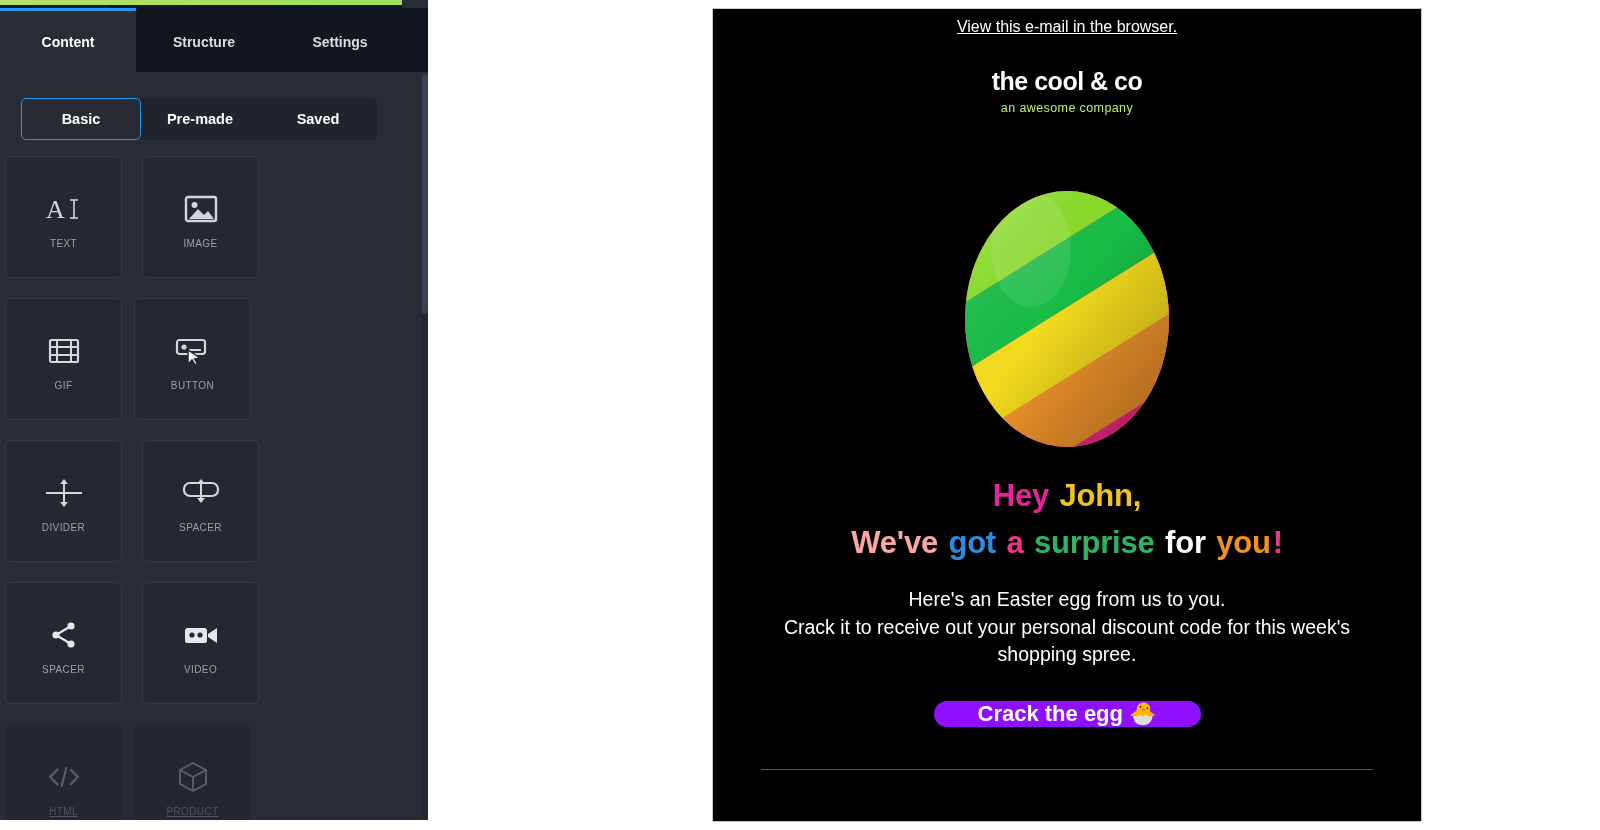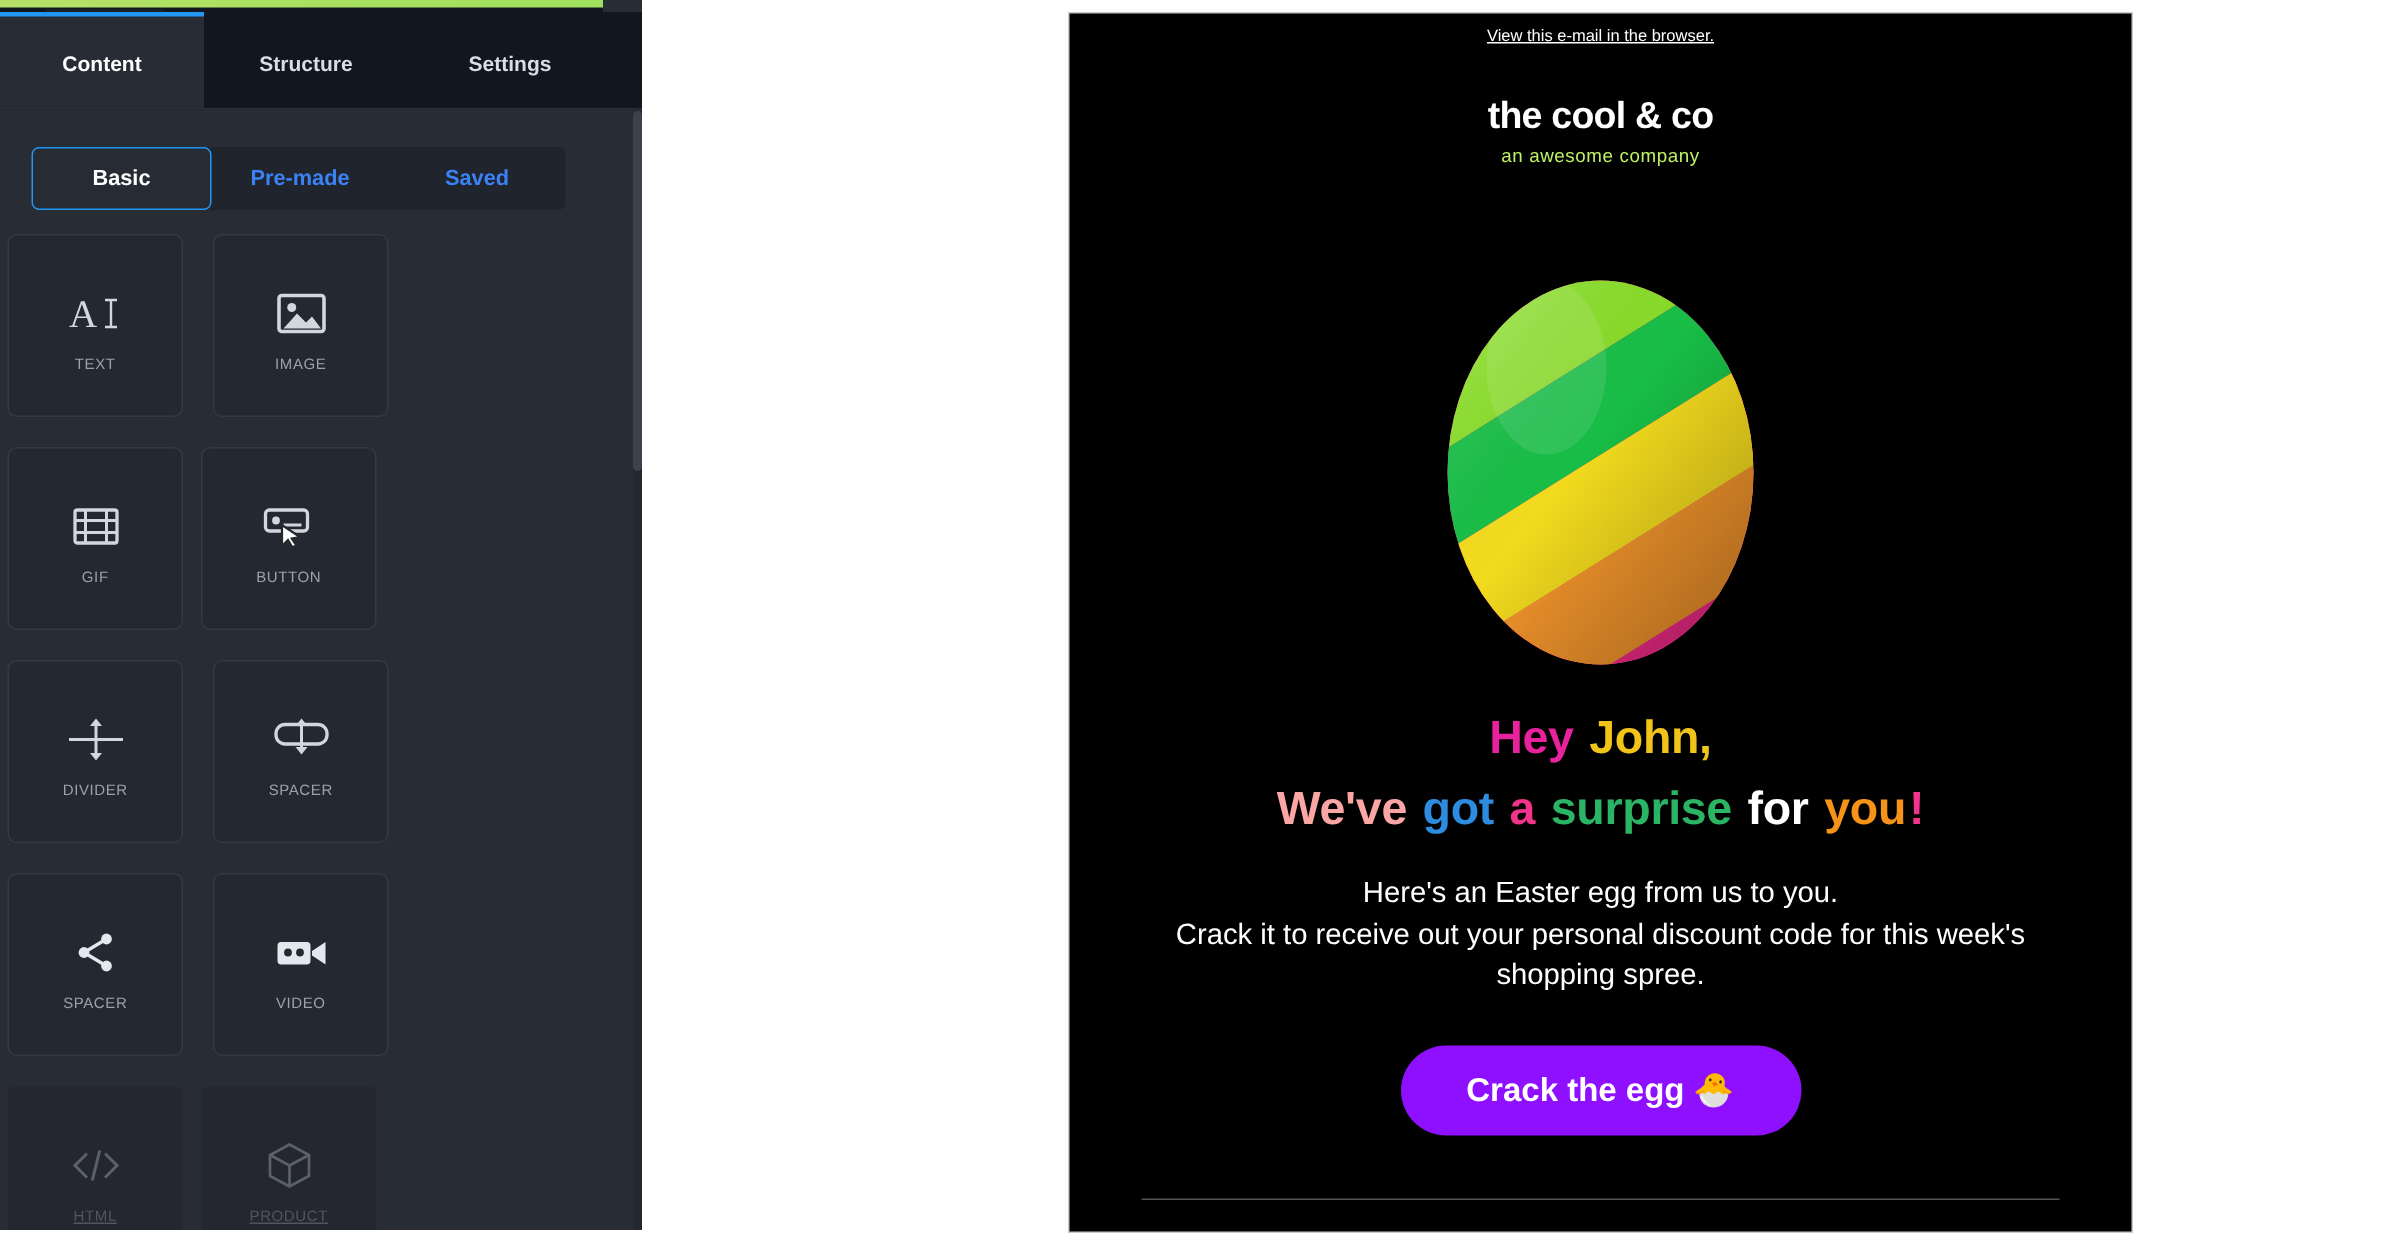--- a/index.html
+++ b/index.html
@@ -52,21 +52,21 @@
 
   .segmented {
     position: absolute; left: 21px; top: 98px;
     width: 356px; height: 42px;
     background: #20242c;
     border-radius: 5px;
     display: flex;
   }
   .seg {
     flex: 1; display: flex; align-items: center; justify-content: center;
-    font-size: 14.5px; font-weight: bold; color: #3b82f6;
+    font-size: 14.5px; font-weight: bold; color: #ffffff;
     cursor: pointer; border-radius: 5px;
   }
   .seg.active {
     background: #272b33;
     border: 1.5px solid #2196f3;
     color: #ffffff;
   }
 
   .blockgrid {
     position: absolute; left: 5px; top: 156px;
@@ -114,21 +114,21 @@
     position: absolute; left: 284px; top: 8px;
     width: 710px; height: 814px;
     background: #000000;
     border: 1px solid #c9c9c9;
     overflow: hidden;
   }
   .email-inner { padding: 0 34px; text-align: center; }
 
   .preheader {
     margin-top: 9px;
-    font-size: 11px; color: #ffffff;
+    font-size: 16px; color: #ffffff;
     text-decoration: underline;
     cursor: pointer;
     display: inline-block;
   }
   .brand {
     margin-top: 31px;
     font-size: 25px; font-weight: bold; color: #ffffff;
     letter-spacing: -0.5px;
   }
   .tagline {
@@ -146,21 +146,21 @@
   .headline .w { padding: 0 1px; }
 
   .body-copy {
     margin-top: 20px;
     font-size: 19.5px; color: #ffffff; line-height: 1.42;
   }
 
   .cta-wrap { margin-top: 32px; }
   .cta {
     display: inline-block;
-    padding: 17px 44px;
+    padding: 0 44px;
     background: #8f0fff;
     border: none; border-radius: 34px;
     color: #ffffff; font-size: 22px; font-weight: bold;
     cursor: pointer;
     font-family: "Liberation Sans", sans-serif;
   }
   .footer-rule {
     margin: 42px 14px 0 14px; height: 1px; background: #555555;
   }
 </style>

